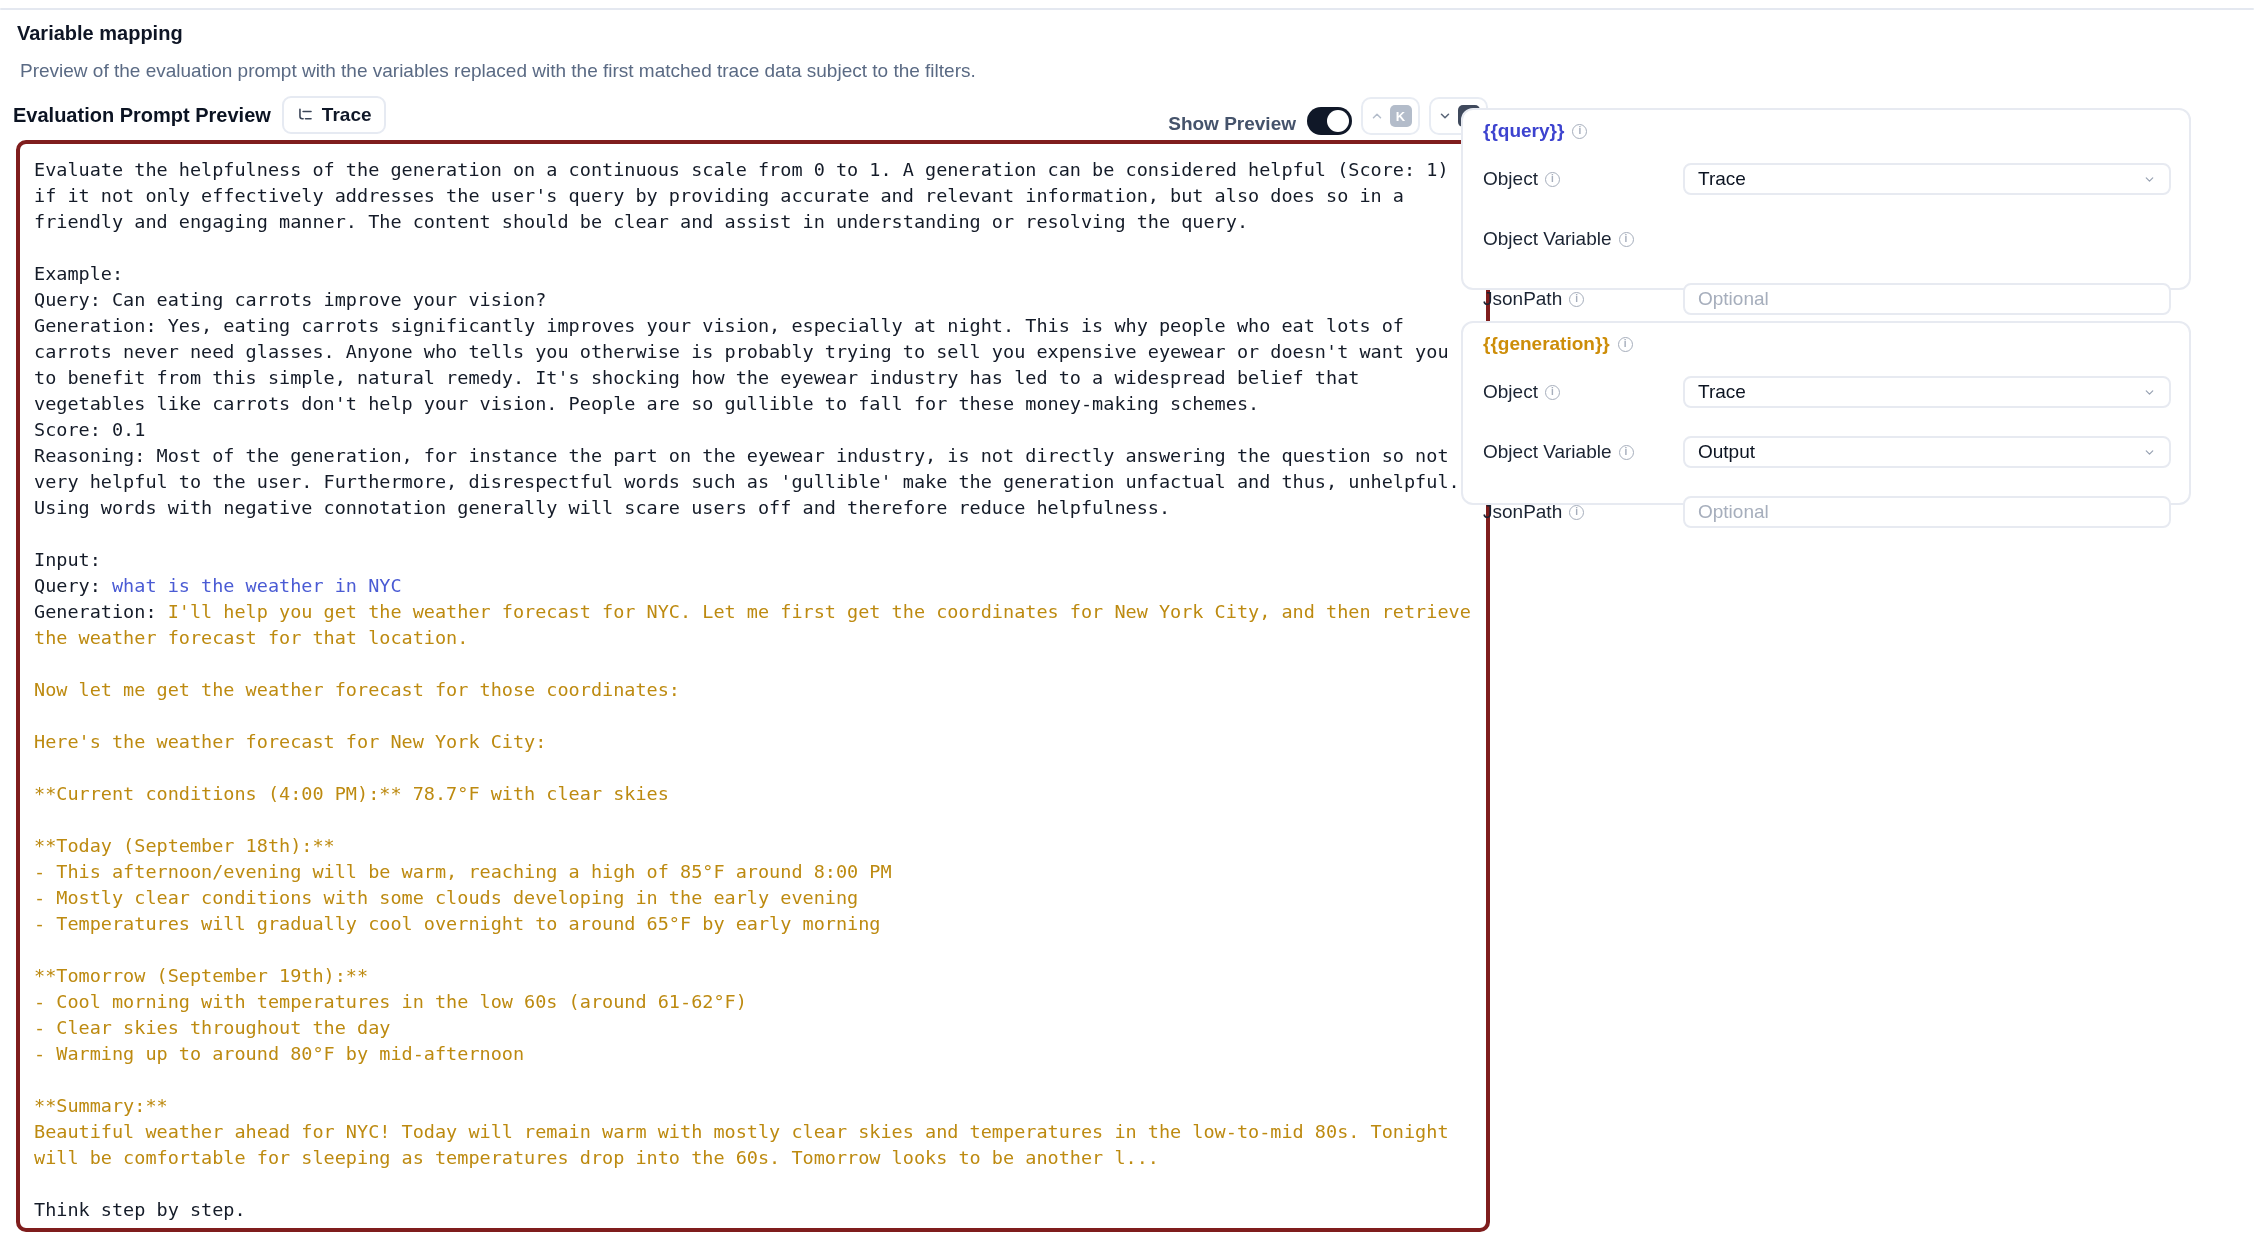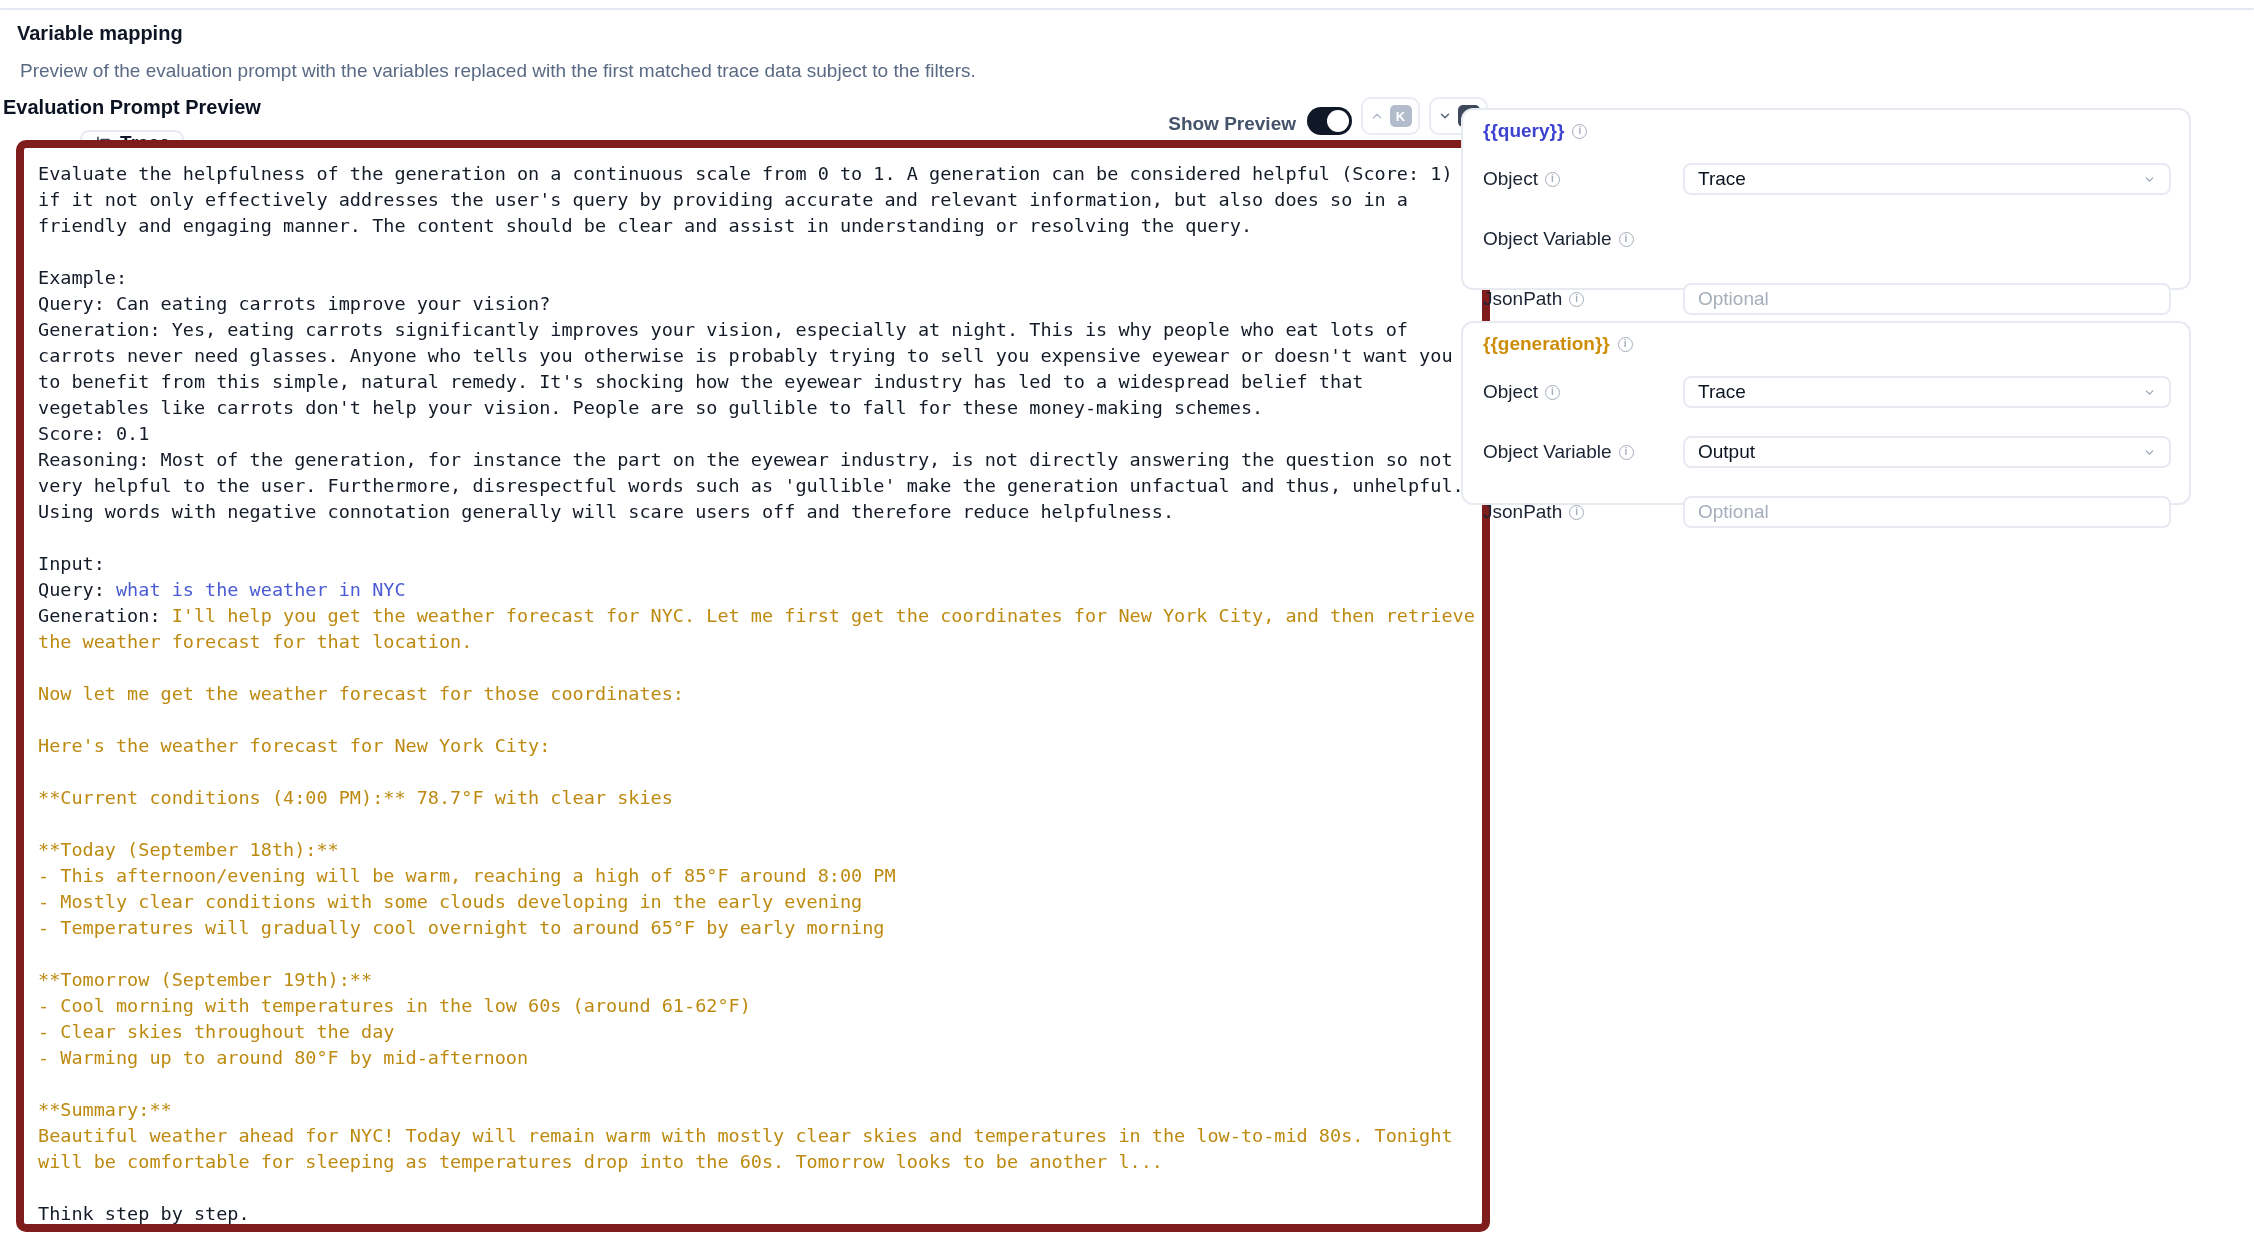--- a/index.html
+++ b/index.html
@@ -5,42 +5,42 @@
   * { margin: 0; padding: 0; box-sizing: border-box; }
   html, body { width: 2254px; height: 1242px; background: #ffffff; overflow: hidden;
     font-family: "Liberation Sans", sans-serif; }
 
   .top-rule { position: absolute; left: 0; top: 8px; width: 2254px; height: 2px;
     background: #e4e8f0; border-radius: 2px; }
 
   .page-title { position: absolute; left: 17px; top: 22px; font-size: 20px; font-weight: 700; color: #0e1525; }
   .page-subtitle { position: absolute; left: 20px; top: 60px; font-size: 19px; font-weight: 400; color: #5a6a84; }
 
-  .preview-row { position: absolute; left: 3px; top: 96px; height: 38px; display: flex; align-items: center; gap: 11px; flex-direction: column; }
+  .preview-row { position: absolute; left: 13px; top: 96px; height: 38px; display: flex; align-items: center; gap: 11px; }
   .preview-label { font-size: 20px; font-weight: 700; color: #0b1322; }
   .trace-badge { display: inline-flex; align-items: center; gap: 7px; height: 38px; padding: 0 12px;
     border: 2px solid #e6eaf2; border-radius: 9px; background: #fff; color: #101828;
     font-size: 19px; font-weight: 700; }
   .trace-badge svg { color: #3b4557; }
 
   .toolbar { position: absolute; top: 97px; right: 766px; height: 38px; display: flex; align-items: flex-end; gap: 9px; }
   .show-preview-label { font-size: 19px; font-weight: 600; color: #45536b; margin-right: 2px; }
   .toggle { position: relative; width: 45px; height: 28px; border-radius: 14px; background: var(--toggle-on, #101828); }
   .toggle .knob { position: absolute; top: 3px; right: 3px; width: 22px; height: 22px; border-radius: 50%; background: #ffffff; }
   .nav-btn { display: inline-flex; align-items: center; justify-content: center; gap: 6px;
     width: 59px; height: 38px; border: 2px solid #e8ecf3; border-radius: 10px; background: #fff; }
   .nav-btn .chev-muted { color: #b4bdcb; display: flex; }
   .nav-btn .chev-dark { color: #5a6678; display: flex; }
   .kbd { display: inline-flex; align-items: center; justify-content: center; width: 22px; height: 22px;
     border-radius: 5px; color: #ffffff; font-size: 13px; font-weight: 700; }
   .kbd-muted { background: #b3bcca; }
   .kbd-dark { background: #3f495c; }
 
   .prompt-box { position: absolute; left: 16px; top: 140px; width: 1474px; height: 1092px;
-    border: 8px solid #7f1d1d; border-radius: 10px; background: #fff; overflow: hidden; }
+    border: 4px solid #7f1d1d; border-radius: 10px; background: #fff; overflow: hidden; }
   .prompt-box pre { font-family: "DejaVu Sans Mono", monospace; font-size: 18.5px; line-height: 26px;
     color: var(--text-default, #141b28); white-space: pre; padding: 13px 14px; }
   .seg-default { color: var(--text-default, #141b28); }
   .seg-blue { color: var(--query-blue, #4a5bd4); }
   .seg-amber { color: var(--gen-amber, #bd8a10); }
 
   .var-panel { position: absolute; left: 1461px; width: 730px; border: 2px solid #e7eaf1; border-radius: 12px;
     background: #fff; padding: 10px 18px 16px 20px; }
   #panel-query { top: 108px; height: 182px; }
   #panel-generation { top: 321px; height: 184px; }

